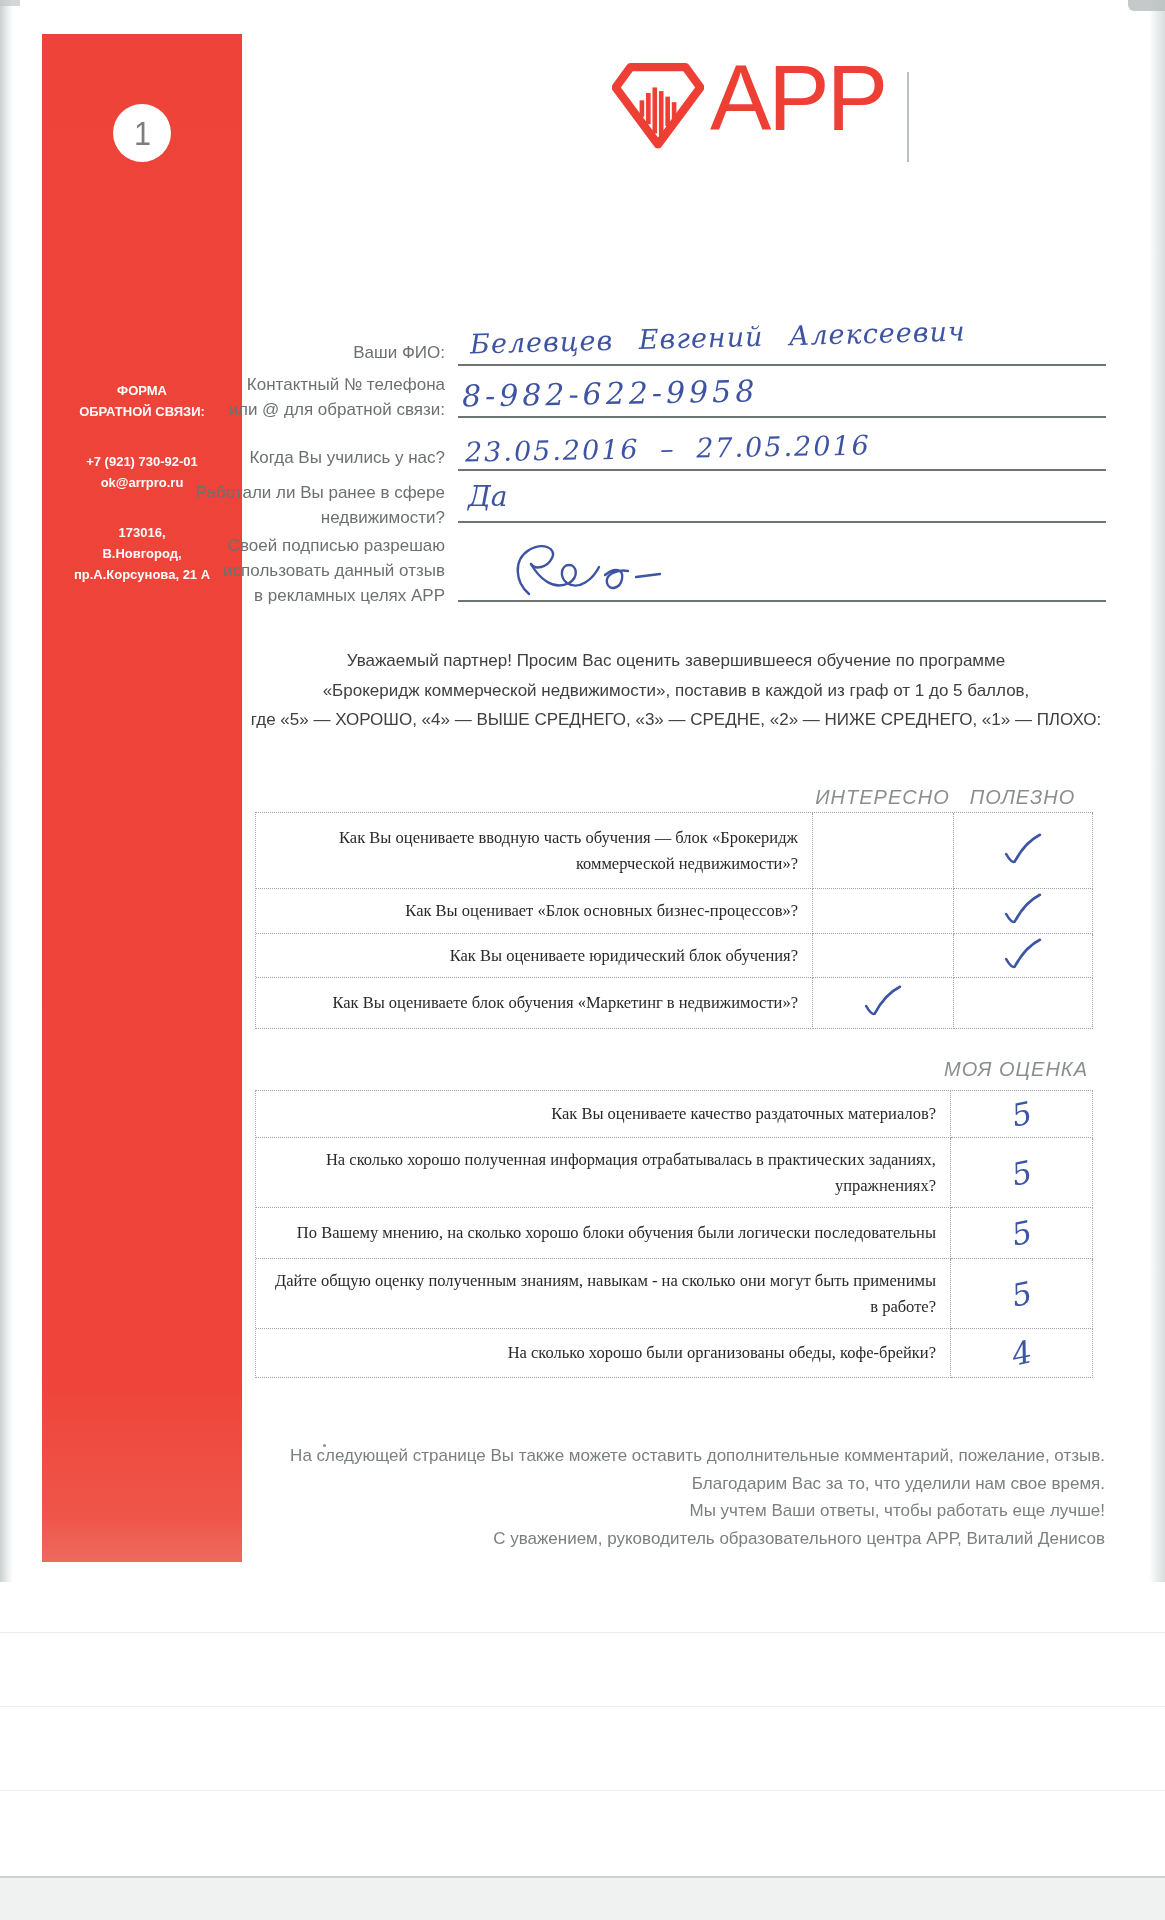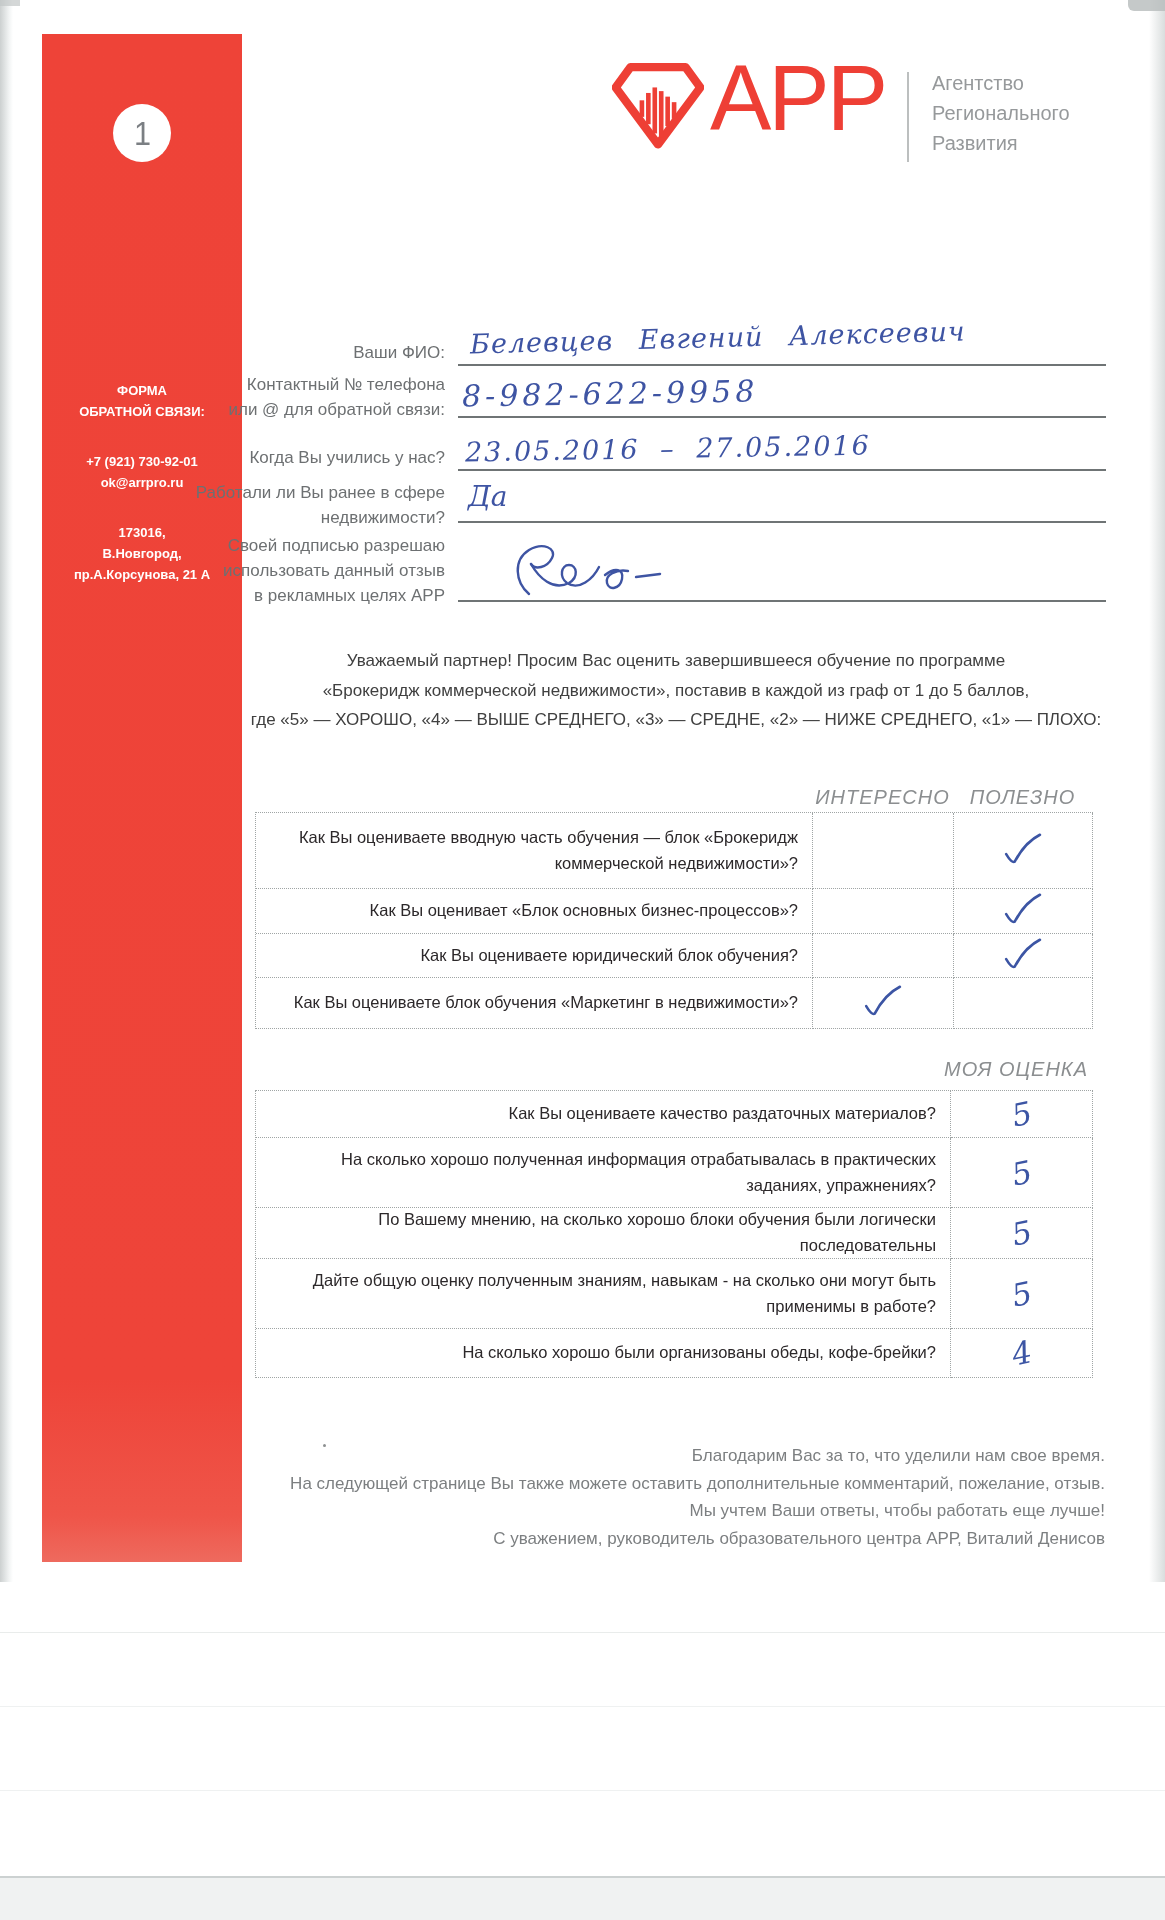--- a/index.html
+++ b/index.html
@@ -53,21 +53,21 @@
   
   .thead{position:absolute;font-size:20px;letter-spacing:1px;color:#8b8e90;text-align:center;font-style:italic;}
   .h-int{left:812px;top:786px;width:141px;}
   .h-pol{left:953px;top:786px;width:139px;}
   .h-moc{left:940px;top:1058px;width:152px;}
   .grid{position:absolute;display:grid;border-top:1px dotted #a0a5a5;border-left:1px dotted #a0a5a5;}
   .t1{left:255px;top:812px;grid-template-columns:557px 141px 139px;grid-template-rows:76px 45px 44px 51px;}
   .t2{left:255px;top:1090px;grid-template-columns:695px 142px;grid-template-rows:47px 70px 51px 70px 49px;}
   .cell{border-right:1px dotted #a0a5a5;border-bottom:1px dotted #a0a5a5;display:flex;align-items:center;}
   .qcell{justify-content:flex-end;text-align:right;padding:2px 14px 2px 12px;
-         font-size:16.5px;line-height:1.55;color:#2c282a;}
+         font-size:16.5px;line-height:1.55;color:#2c282a;font-family:Liberation Serif, serif;}
   .ccell{justify-content:center;}
   .check{display:inline-block;transform:rotate(-4deg);}
   .score{font-family:"DejaVu Serif",serif;font-style:italic;font-size:31px;color:#3c55a4;transform:rotate(-12deg);}
   
   .footer{position:absolute;right:60px;top:1442px;width:900px;text-align:right;
           font-size:17px;line-height:27.6px;color:#7c7f81;}
 </style>
 </head>
 <body>
 
@@ -108,25 +108,20 @@
         <rect x="37" y="38" width="5" height="34"></rect>
         <rect x="44" y="32" width="5" height="50"></rect>
         <rect x="51" y="36" width="5" height="50"></rect>
         <rect x="58" y="42" width="5" height="32"></rect>
         <rect x="65" y="48" width="5" height="18"></rect>
       </g>
     </svg>
   </div>
   <div class="logo-abbr">АРР</div>
   <div class="logo-divider"></div>
-  <div class="logo-name">
-    <div>Агентство</div>
-    <div>Регионального</div>
-    <div>Развития</div>
-  </div>
 
 
   <div class="flabel" style="top:340px">
     <div>Ваши ФИО:</div>
   </div>
   <div class="uline" style="top:364px"></div>
   <div class="hw hw-name">Белевцев Евгений Алексеевич</div>
 
   <div class="flabel" style="top:372px">
     <div>Контактный № телефона</div>
@@ -241,19 +236,19 @@
     <div class="cell ccell">
       <span class="score">5</span>
     </div>
     <div class="cell qcell">На сколько хорошо были организованы обеды, кофе-брейки?</div>
     <div class="cell ccell">
       <span class="score">4</span>
     </div>
   </div>
 
   <div class="footer">
+    <div>На следующей странице Вы также можете оставить дополнительные комментарий, пожелание, отзыв.</div>
     <div>Благодарим Вас за то, что уделили нам свое время.</div>
-    <div>На следующей странице Вы также можете оставить дополнительные комментарий, пожелание, отзыв.</div>
     <div>Мы учтем Ваши ответы, чтобы работать еще лучше!</div>
     <div>С уважением, руководитель образовательного центра АРР, Виталий Денисов</div>
   </div>
 
 </div>
 
 </body></html>

